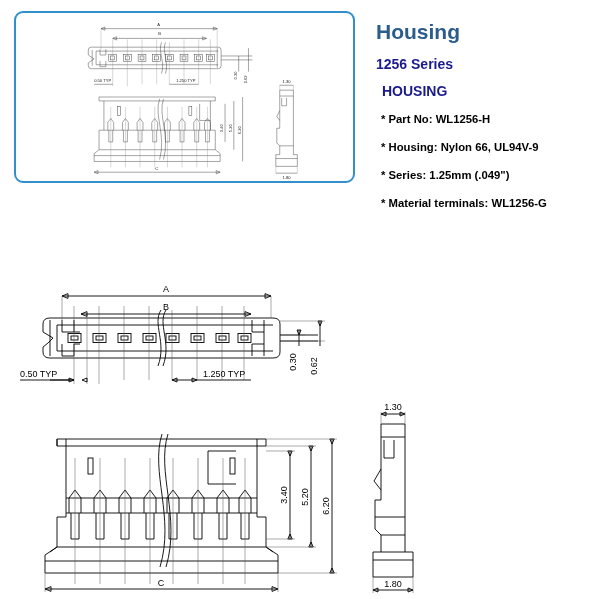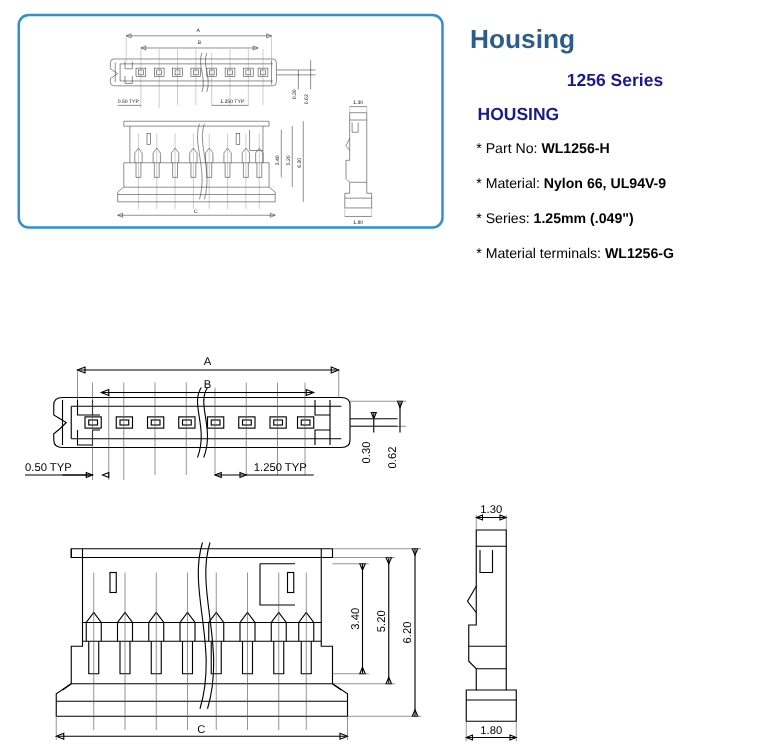--- a/index.html
+++ b/index.html
@@ -42,36 +42,35 @@
     font-weight: bold;
     line-height: 1.1;
     margin: 0 0 13px 0;
     letter-spacing: 0px;
   }
   #series-line {
     color: #1a1a8c;
     font-size: 14px;
     font-weight: bold;
     margin: 0 0 11px 0;
-    text-align: center;
   }
   #subtitle-housing {
     color: #1a1a8c;
     font-size: 14px;
     font-weight: bold;
     margin: 0 0 14px 6px;
   }
   .spec-row {
     font-size: 11.3px;
     color: #000000;
     margin: 0 0 16px 5px;
     white-space: nowrap;
   }
   .spec-row .spec-label {
-    font-weight: normal;
+    font-weight: bold;
   }
   .spec-row .spec-value {
     font-weight: bold;
   }
 
   
   #main-drawing {
     position: absolute;
     left: 0px;
     top: 262px;
@@ -277,21 +276,21 @@
 <div id="info-block">
   <div id="title-housing">Housing</div>
   <div id="series-line">1256 Series</div>
   <div id="subtitle-housing">HOUSING</div>
 
   <div class="spec-row">
     <span class="spec-label">* Part No:</span>
     <span class="spec-value">WL1256-H</span>
   </div>
   <div class="spec-row">
-    <span class="spec-label">* Material:</span>
+    <span class="spec-label">* Housing:</span>
     <span class="spec-value">Nylon 66, UL94V-9</span>
   </div>
   <div class="spec-row">
     <span class="spec-label">* Series:</span>
     <span class="spec-value">1.25mm (.049")</span>
   </div>
   <div class="spec-row">
     <span class="spec-label">* Material terminals:</span>
     <span class="spec-value">WL1256-G</span>
   </div>

